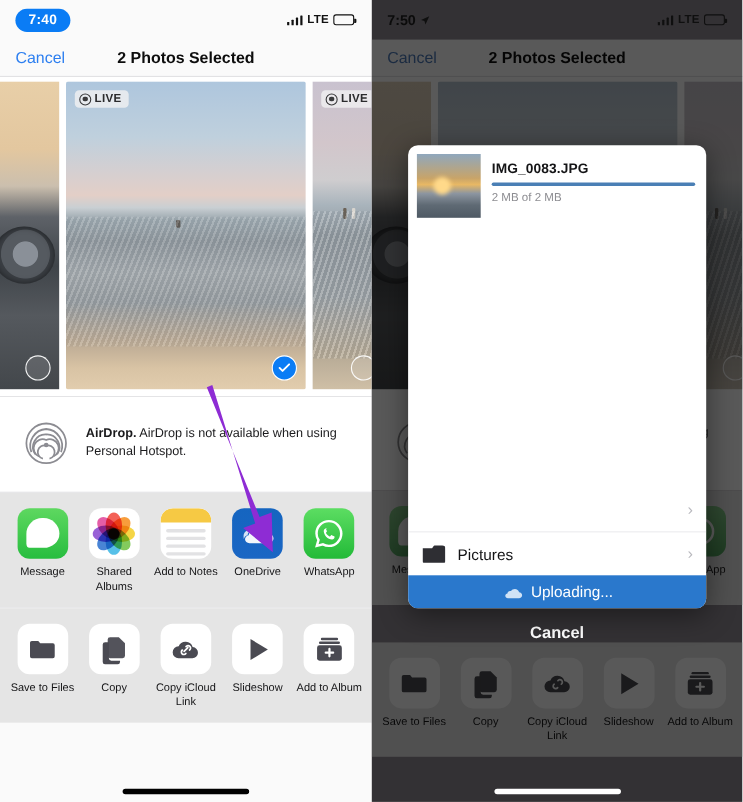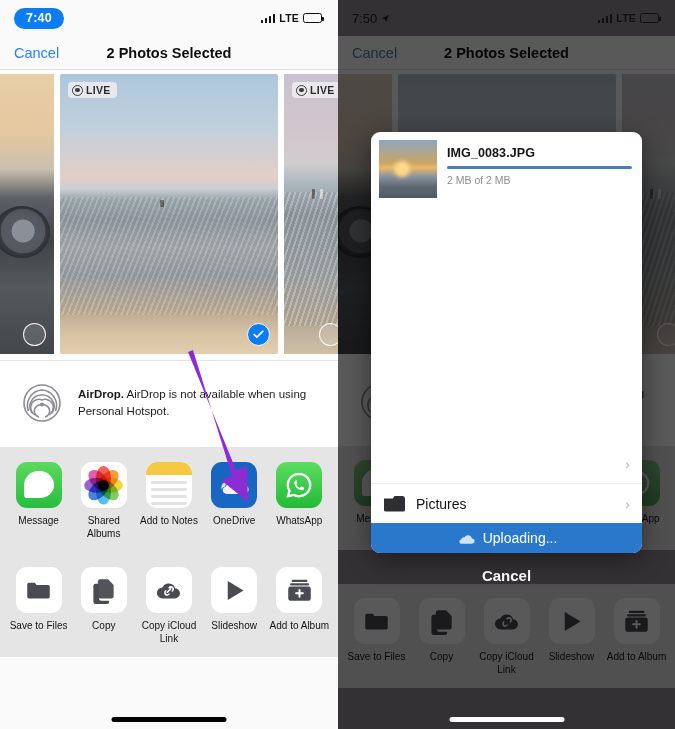--- a/index.html
+++ b/index.html
@@ -16,21 +16,21 @@
 
   
   .statusbar {
     height: 36px; display: flex; align-items: center;
     justify-content: space-between; padding: 0 16px 0 14px;
   }
   .time-pill {
     background: #0a7cf5; color: #fff; font-size: 12.5px; font-weight: bold;
     border-radius: 11px; padding: 3px 12px 4px; letter-spacing: .2px;
   }
-  .time-plain { color: #0c0c0c; font-size: 13px; font-weight: normal; display:flex; align-items:center; gap:4px; }
+  .time-plain { color: #0c0c0c; font-size: 13px; font-weight: bold; display:flex; align-items:center; gap:4px; }
   .loc-arrow { display:inline-block; width:9px; height:9px; }
   .status-right { display: flex; align-items: center; gap: 4px; text-align: right; }
   .bars { display: flex; align-items: flex-end; gap: 1.5px; height: 9px; }
   .bars i { display:block; width: 2.5px; background: #111; border-radius: .5px; }
   .bars i:nth-child(1){height:3px}.bars i:nth-child(2){height:5px}
   .bars i:nth-child(3){height:7px}.bars i:nth-child(4){height:9px}
   .lte { font-size: 10.5px; font-weight: bold; color: #111; letter-spacing: .2px; }
   .batt { width: 19px; height: 9.5px; border: 1.2px solid #111; border-radius: 2.5px; position: relative; padding: 1px; }
   .batt::after { content:""; position:absolute; right:-3px; top:2.5px; width:1.8px; height:4px; background:#111; border-radius:0 1px 1px 0;}
   .batt .fill { height: 100%; background: #111; border-radius: 1px; }

